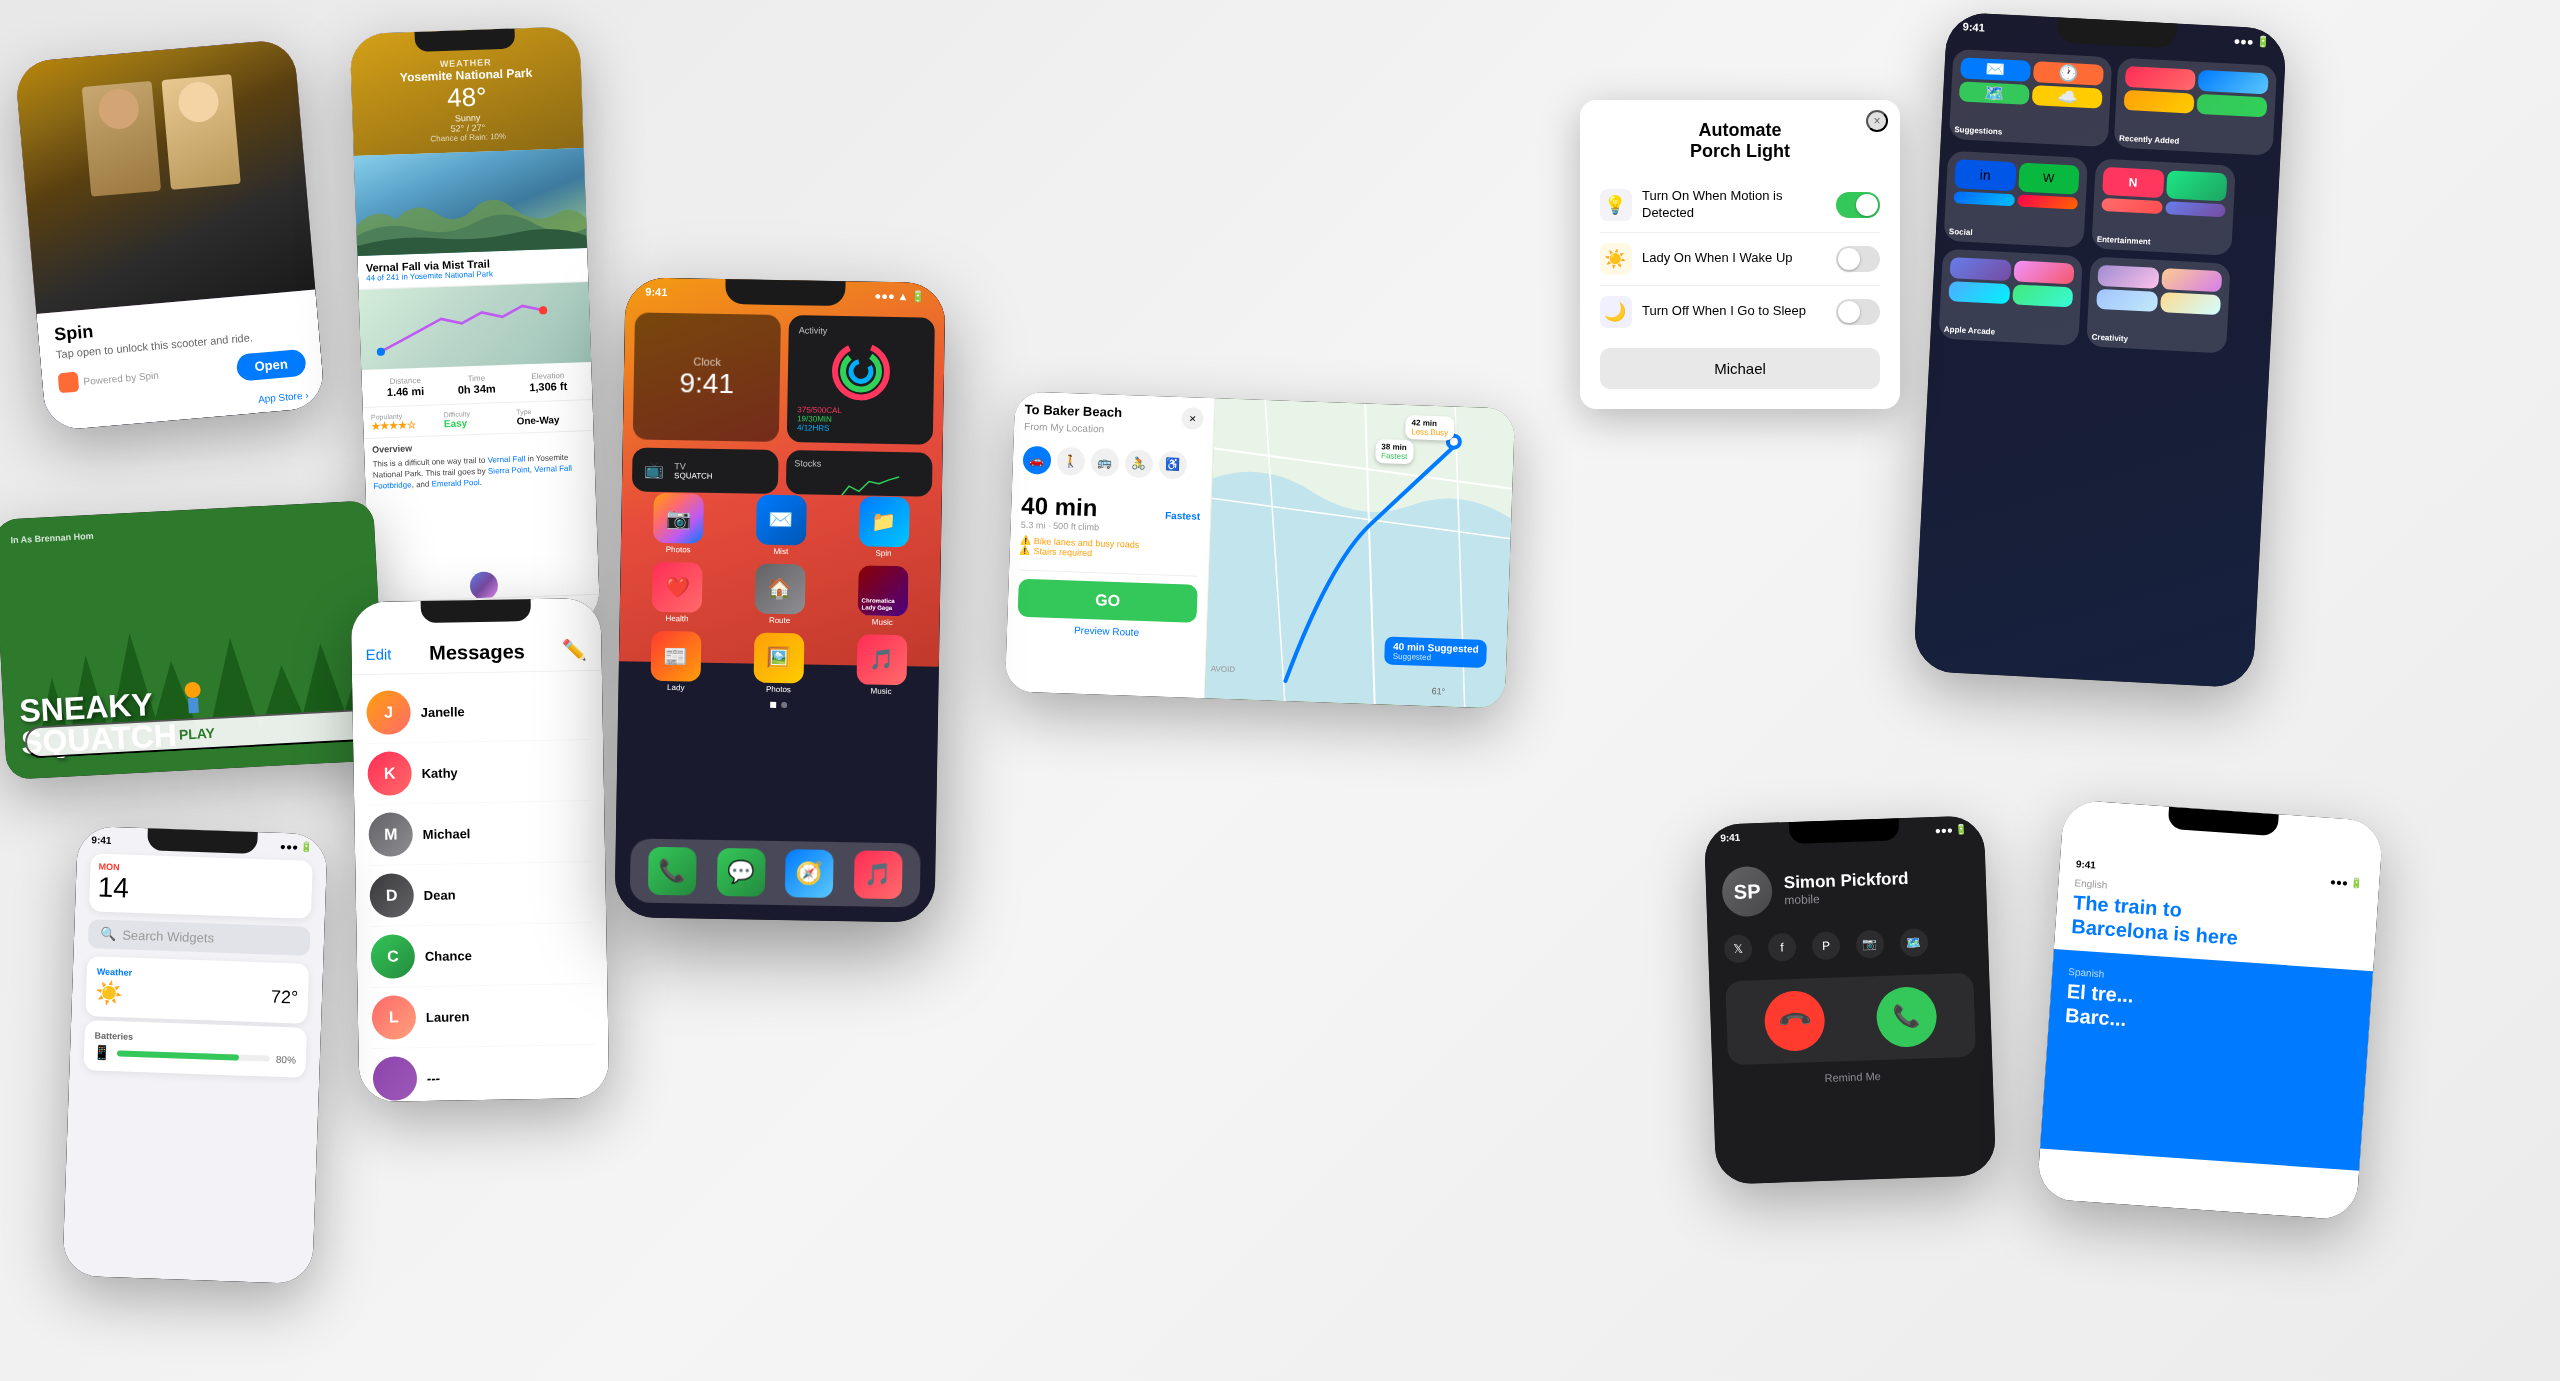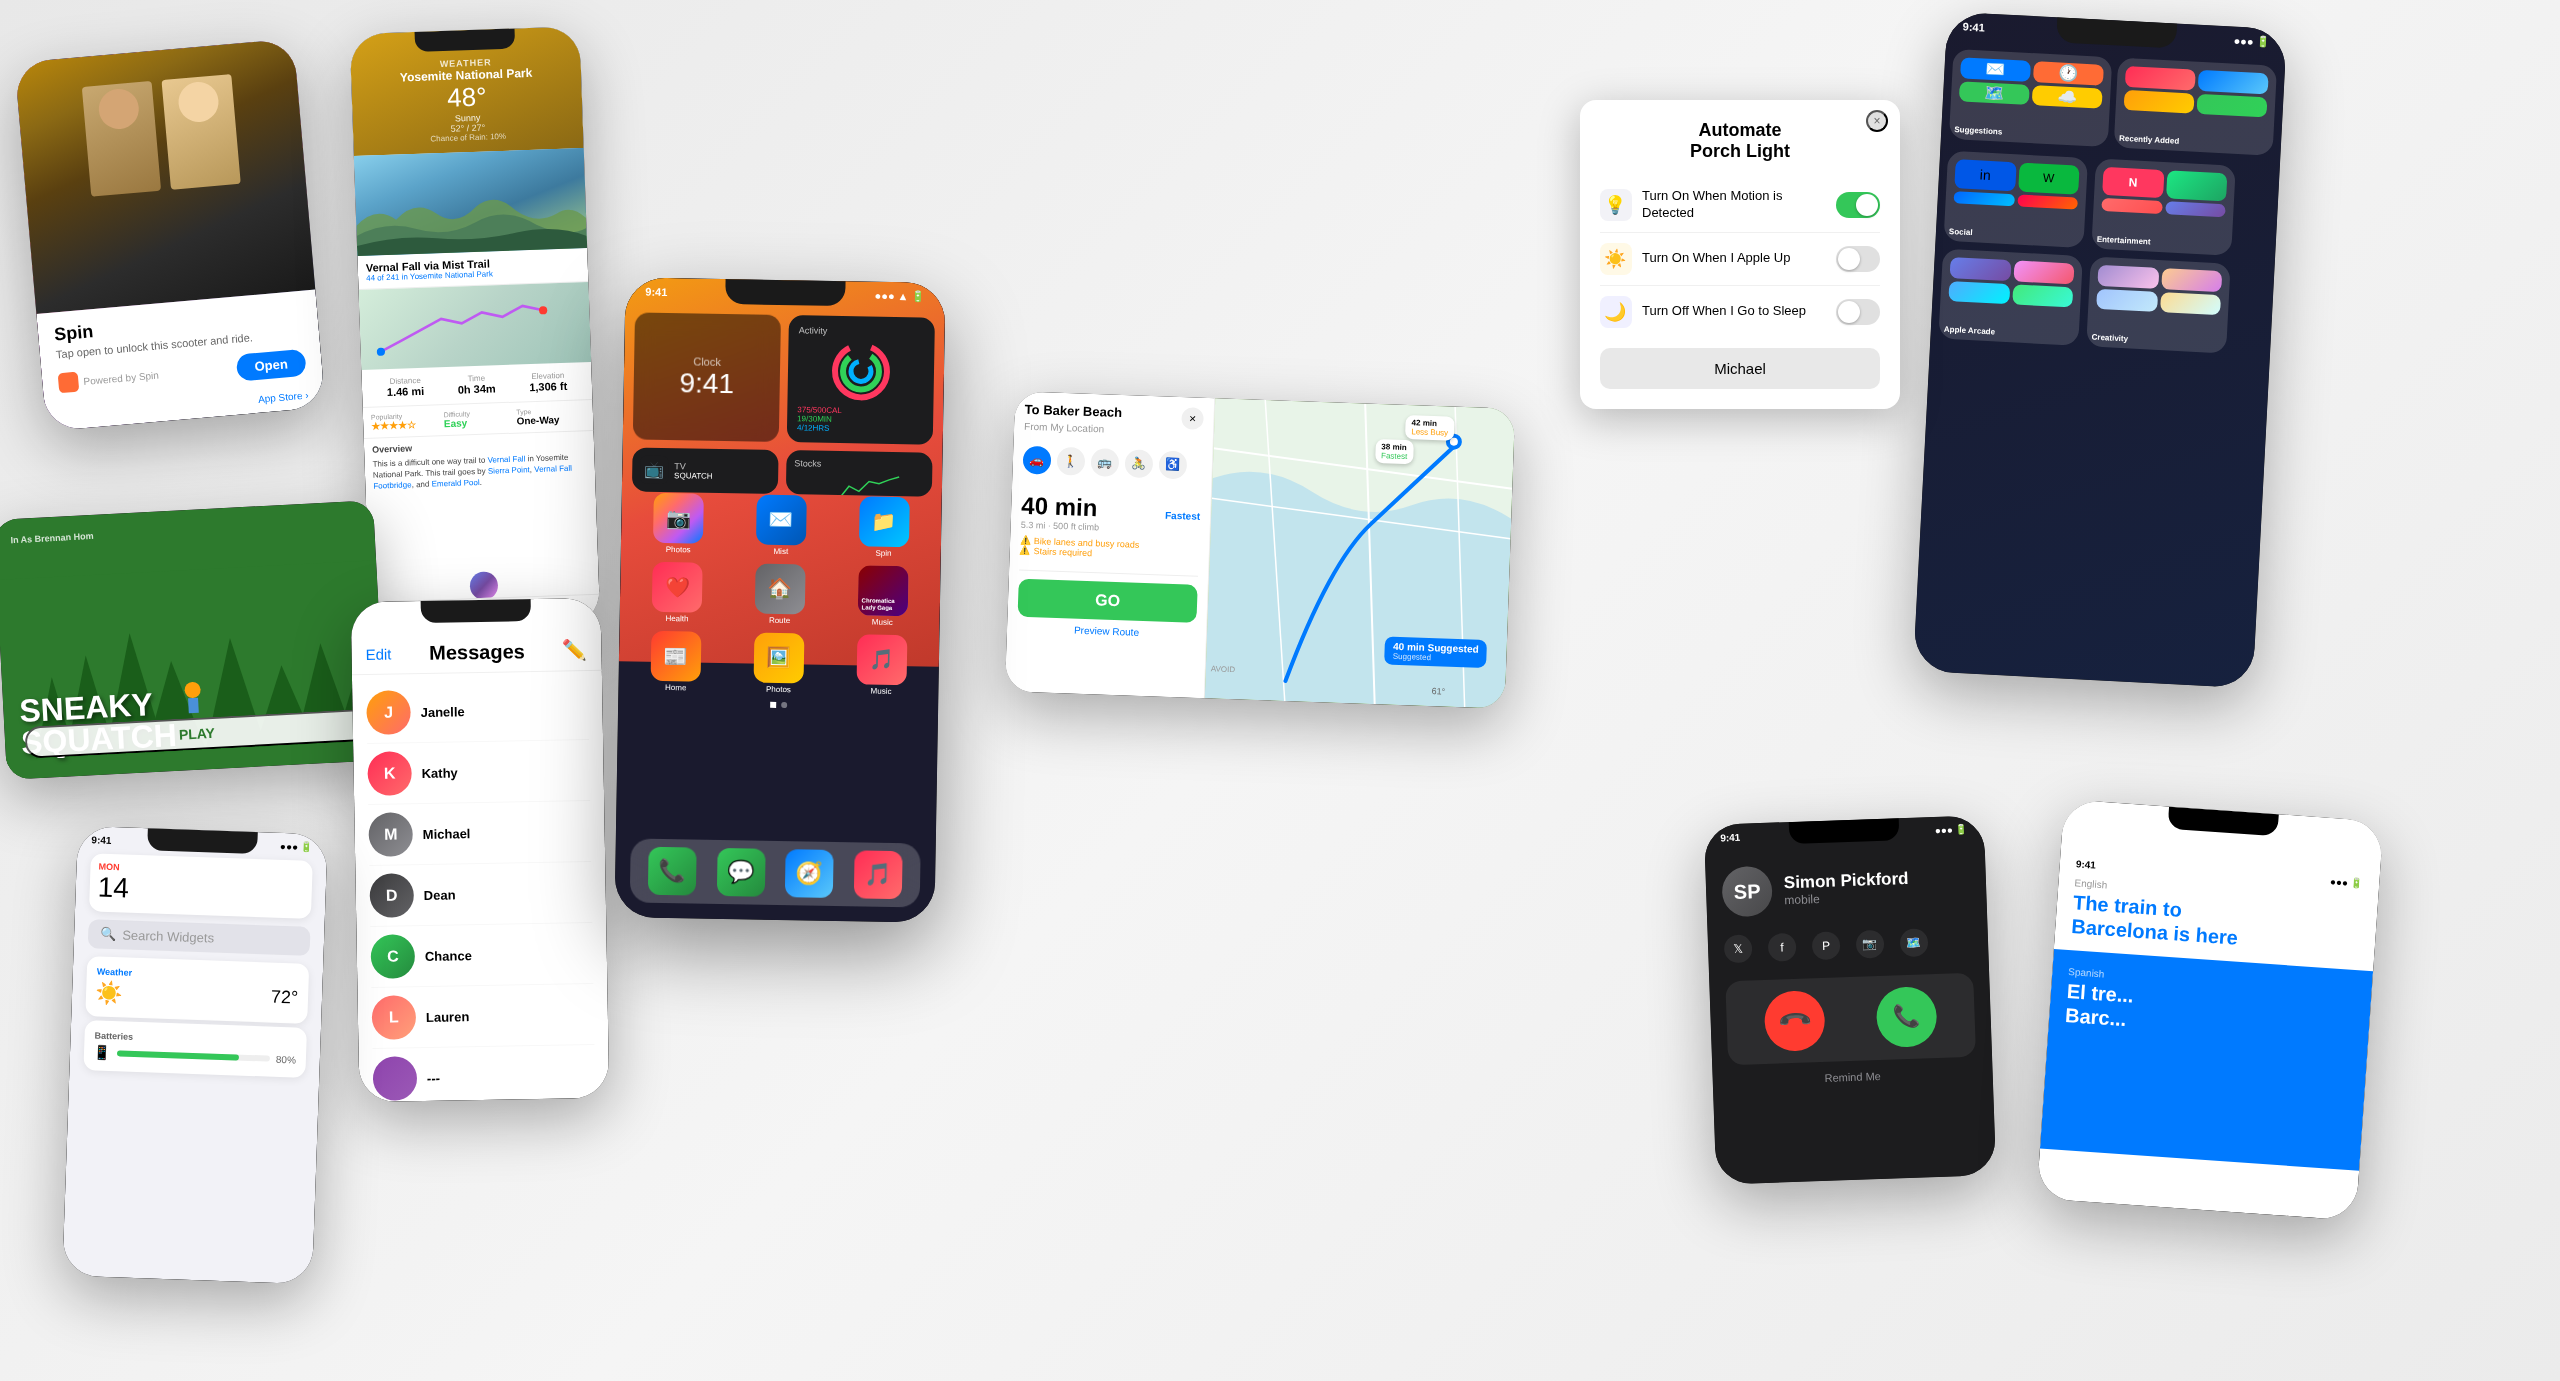--- a/index.html
+++ b/index.html
@@ -996,21 +996,21 @@
             <div style="position:absolute;top:0;left:0;right:0;bottom:0;background:linear-gradient(135deg,#8B0000,#4B0082);"></div>
             <div style="position:absolute;bottom:4px;left:4px;right:4px;color:white;font-size:6px;font-weight:700;line-height:1.2;">Chromatica<br>Lady Gaga</div>
           </div>
           <span class="app-label">Music</span>
         </div>
       </div>
 
       <div class="app-row">
         <div class="app-icon-wrap">
           <div class="app-icon ic-news" style="display:flex;align-items:center;justify-content:center;font-size:20px;">📰</div>
-          <span class="app-label">Home</span>
+          <span class="app-label">Lady</span>
         </div>
         <div class="app-icon-wrap">
           <div class="app-icon ic-photolib" style="display:flex;align-items:center;justify-content:center;font-size:20px;">🖼️</div>
           <span class="app-label">Photos</span>
         </div>
         <div class="app-icon-wrap">
           <div class="app-icon ic-music" style="display:flex;align-items:center;justify-content:center;font-size:20px;">🎵</div>
           <span class="app-label">Music</span>
         </div>
       </div>
@@ -1047,21 +1047,21 @@
     <div class="auto-icon" style="background:#f2f2f7;">💡</div>
     <div class="auto-label">Turn On When Motion is Detected</div>
     <div class="toggle toggle-on">
       <div class="toggle-thumb"></div>
     </div>
   </div>
   
   
   <div class="automate-row">
     <div class="auto-icon" style="background:#fff9e6;">☀️</div>
-    <div class="auto-label">Turn On When I Apple Up</div>
+    <div class="auto-label">Lady On When I Wake Up</div>
     <div class="toggle toggle-off">
       <div class="toggle-thumb"></div>
     </div>
   </div>
   
   
   <div class="automate-row">
     <div class="auto-icon" style="background:#f0f0ff;">🌙</div>
     <div class="auto-label">Turn Off When I Go to Sleep</div>
     <div class="toggle toggle-off">

